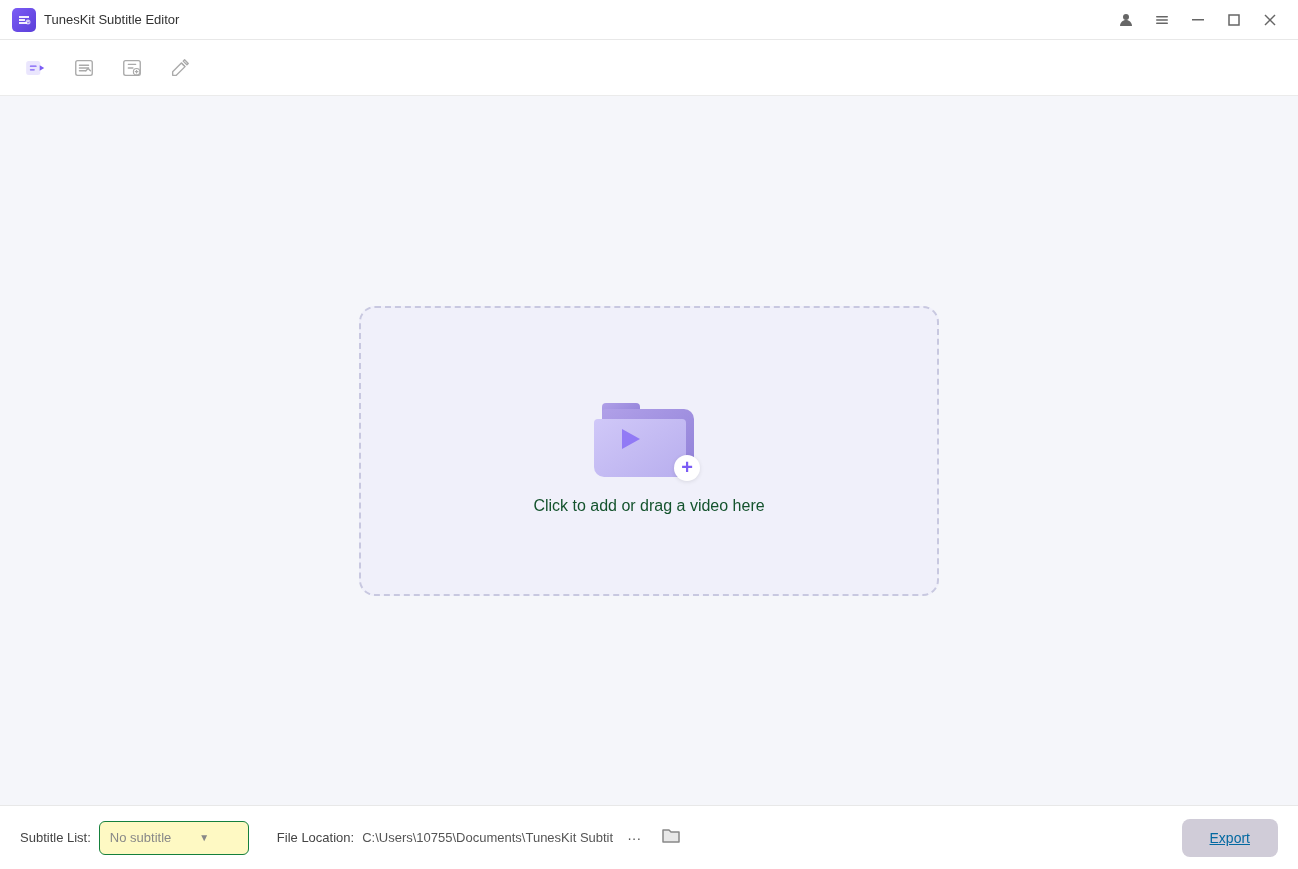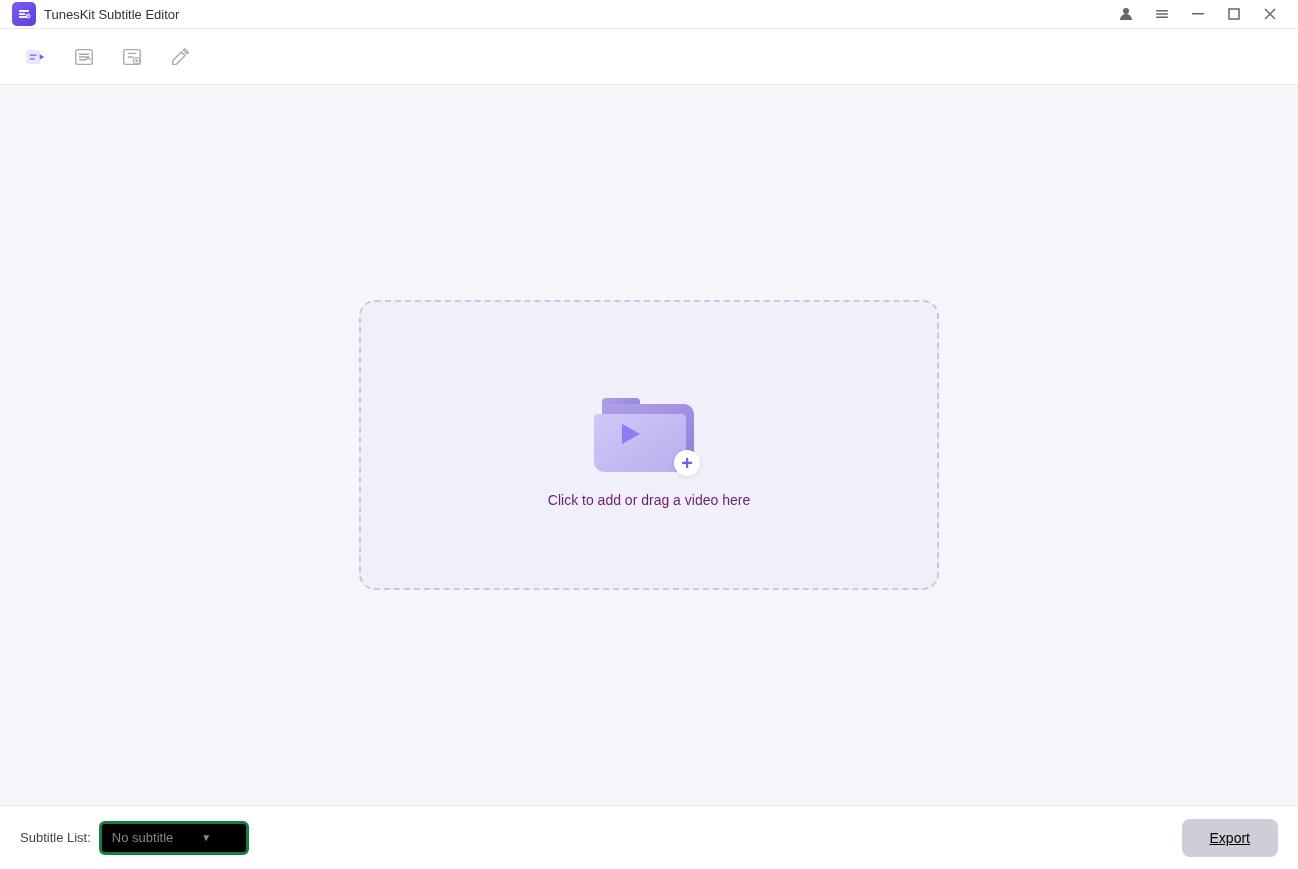--- a/index.html
+++ b/index.html
@@ -8,21 +8,21 @@
       height: 869px;
       background: #f5f6fa;
       font-family: 'Segoe UI', Arial, sans-serif;
       overflow: hidden;
       display: flex;
       flex-direction: column;
     }
 
     
     .title-bar {
-      height: 29px;
+      height: 40px;
       background: #ffffff;
       display: flex;
       align-items: center;
       justify-content: space-between;
       padding: 0 12px;
       border-bottom: 1px solid #e8e8e8;
       user-select: none;
       gap: 12px;
     }
     .title-bar-left {
@@ -150,22 +150,22 @@
       display: flex;
       align-items: center;
       justify-content: center;
       color: #7b5cf5;
       font-size: 20px;
       font-weight: bold;
       box-shadow: 0 1px 4px rgba(0,0,0,0.1);
     }
 
     .drop-text {
-      font-size: 14px;
-      color: #701a75;
+      font-size: 16px;
+      color: #14532d;
     }
 
     
     .watermark {
       position: absolute;
       top: 50%;
       left: 50%;
       transform: translate(-50%, -50%);
       color: #e52020;
       font-size: 22px;
@@ -191,24 +191,24 @@
       gap: 8px;
     }
     .bottom-label {
       font-size: 13px;
       color: #444;
       white-space: nowrap;
     }
     .subtitle-select {
       display: flex;
       align-items: center;
-      border: 3px solid #15803d;
+      border: 1px solid #15803d;
       border-radius: 6px;
       padding: 5px 10px;
-      background: #000000;
+      background: #fef9c3;
       cursor: pointer;
       gap: 28px;
       min-width: 150px;
       height: 34px;
     }
     .subtitle-select-text {
       font-size: 13px;
       color: #888;
     }
     .chevron-down {
@@ -247,21 +247,21 @@
       padding: 2px 6px;
       border-radius: 4px;
     }
 
     .spacer { flex: 1; }
 
     .export-btn {
       height: 38px;
       padding: 0 28px;
       background: #d0ccd8;
-      color: #000000;
+      color: #0369a1;
       border: none;
       border-radius: 8px;
       font-size: 14px;
       cursor: not-allowed;
       font-weight: 500;
       text-decoration: underline;
     }
 
     .main-wrapper {
       flex: 1;
@@ -377,17 +377,27 @@
 
 <div class="bottom-bar">
   <div class="bottom-section">
     <span class="bottom-label">Subtitle List:</span>
     <div class="subtitle-select">
       <span class="subtitle-select-text">No subtitle</span>
       <span class="chevron-down">▼</span>
     </div>
   </div>
 
+  <div class="file-location-section">
+    <span class="bottom-label">File Location:</span>
+    <span class="file-path">C:\Users\10755\Documents\TunesKit Subtit</span>
+    <button class="dots-btn">···</button>
+    <button class="folder-browse-btn">
+      <svg width="20" height="20" viewBox="0 0 20 20" fill="none">
+        <path d="M2 5h6l2 2h8v10H2V5z" stroke="#888" stroke-width="1.5" stroke-linejoin="round" fill="#e8e8e8"></path>
+      </svg>
+    </button>
+  </div>
 
   <div class="spacer"></div>
 
   <button class="export-btn">Export</button>
 </div>
 
 </body></html>

